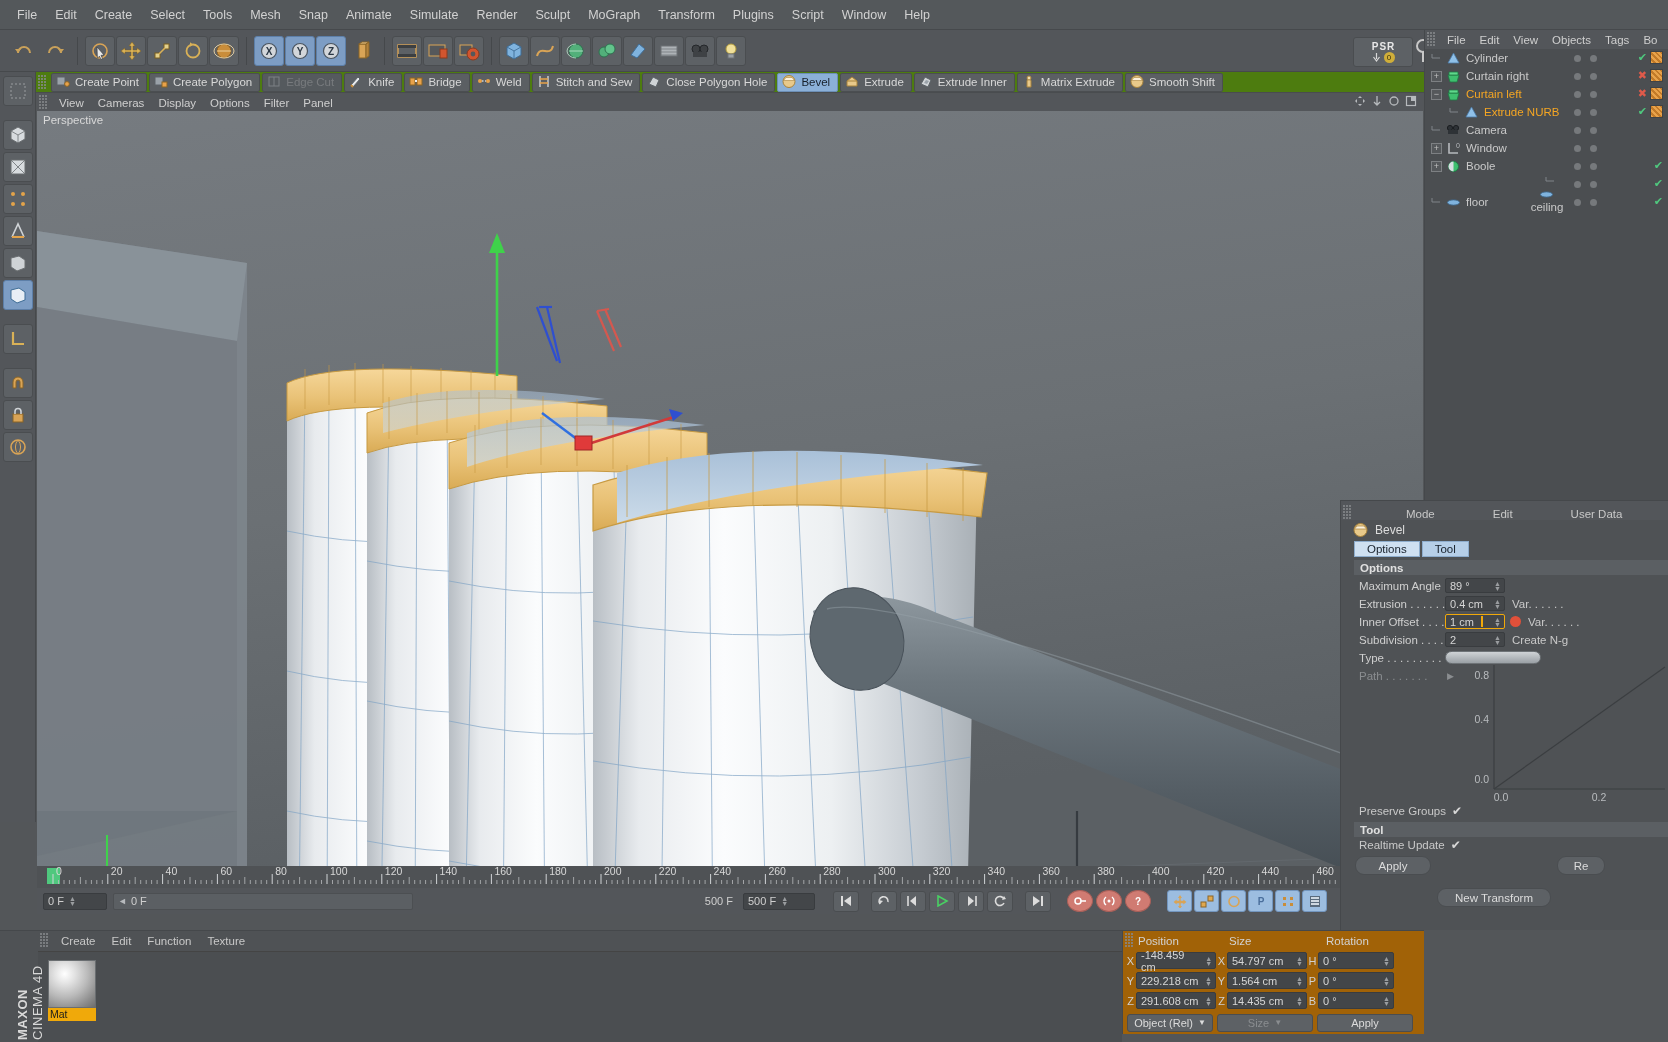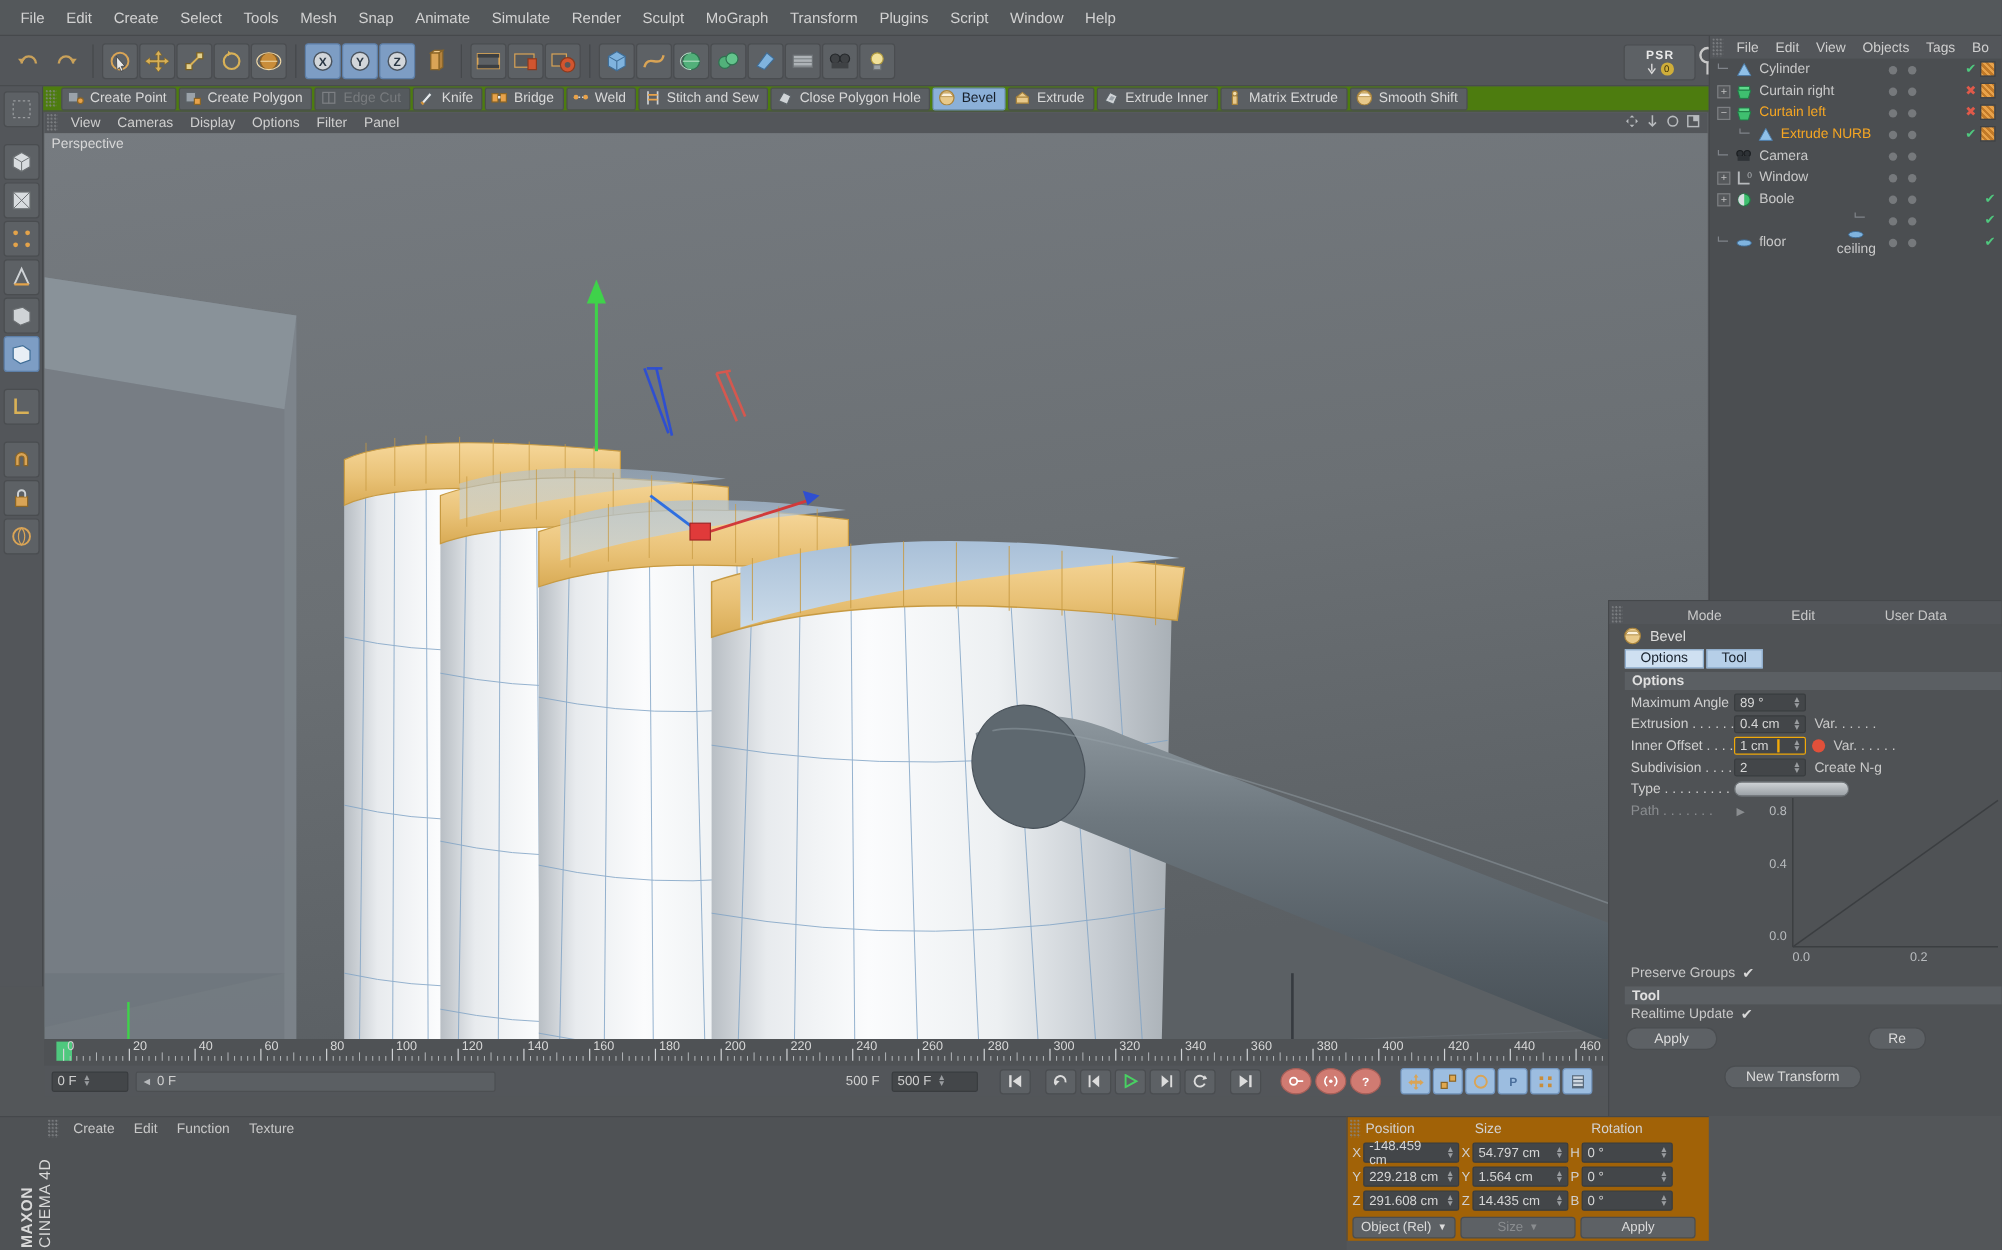--- a/index.html
+++ b/index.html
@@ -1121,20 +1121,26 @@
   </div>
 
   <div class="matpanel">
     <div class="matmenu">
       <div class="grip"></div>
       <span>Create</span>
       <span>Edit</span>
       <span>Function</span>
       <span>Texture</span>
     </div>
+    <div class="matarea">
+      <div class="matchip">
+        <div class="matsphere"></div>
+        <div class="matname">Mat</div>
+      </div>
+    </div>
   </div>
 
   <div class="brand">
     <span style="position:absolute;left:13px;top:96px;font-weight:bold;">MAXON</span>
     <span style="position:absolute;left:28px;top:96px;">CINEMA 4D</span>
   </div>
 
   <div class="coord">
     <div class="coordhdr">
       <div class="grip"></div>

